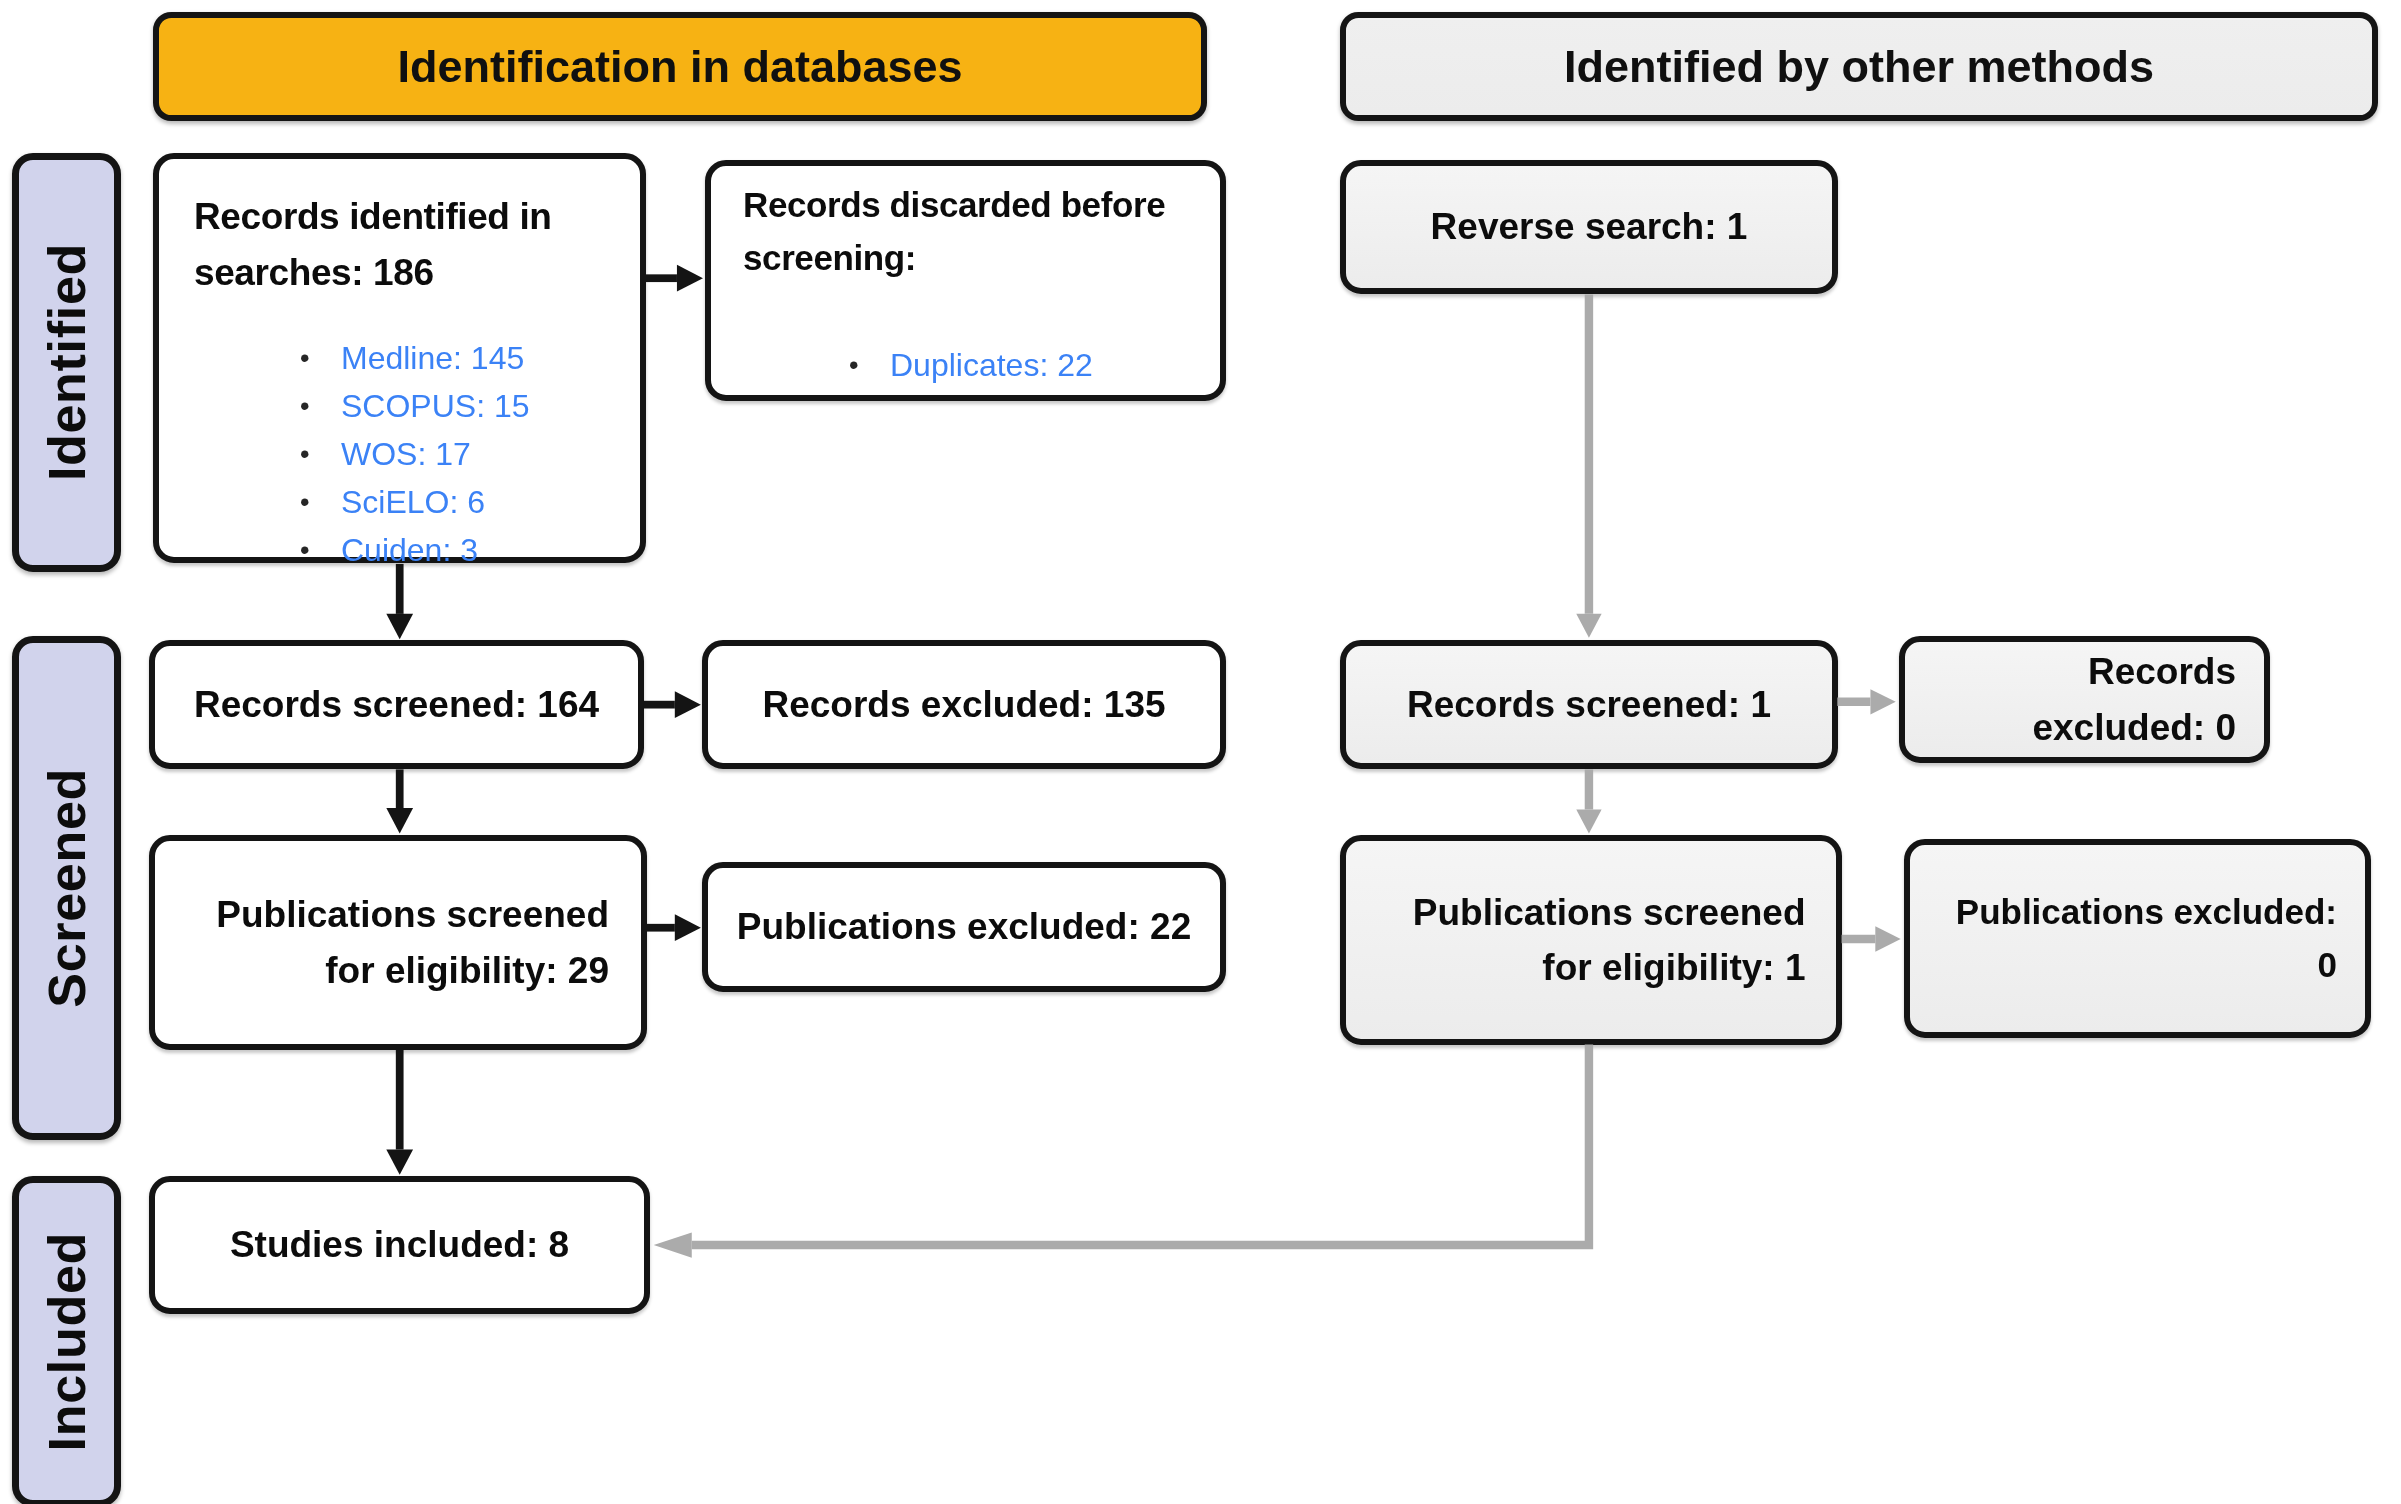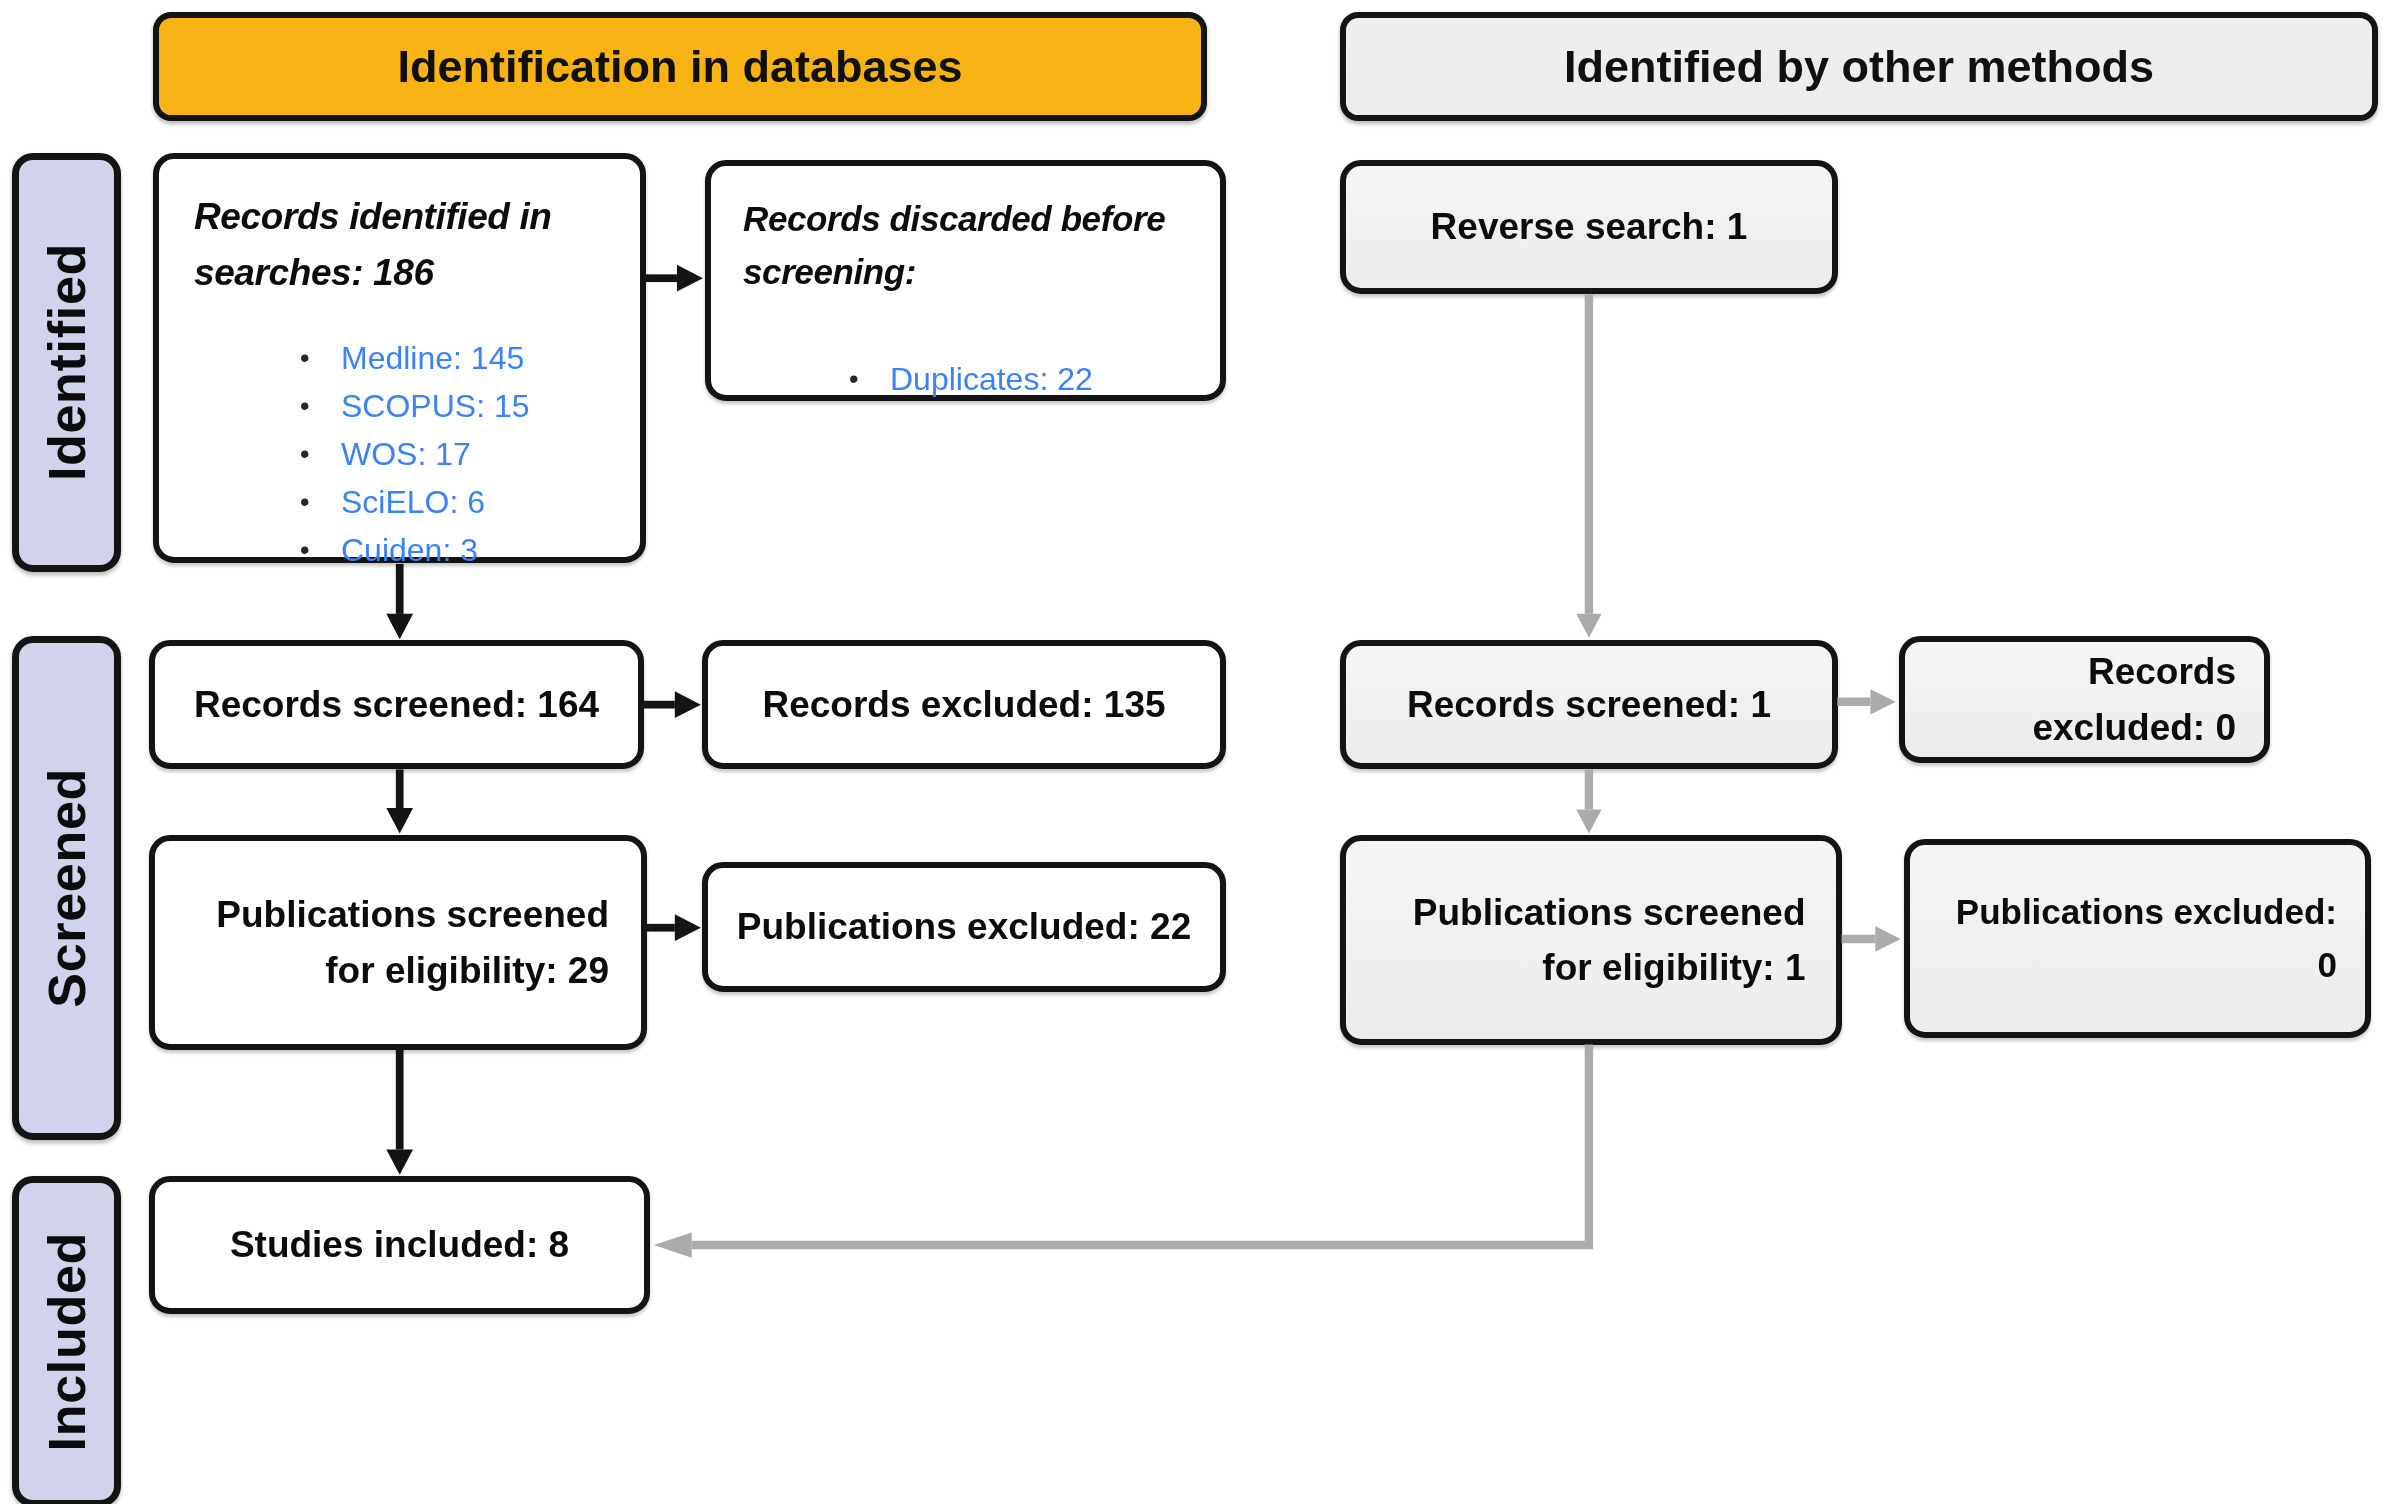--- a/index.html
+++ b/index.html
@@ -34,21 +34,21 @@
     font-size:52px;font-weight:bold;color:#0c0c0c;letter-spacing:0.7px;white-space:nowrap;
   }
 
   .box{
     position:absolute;background:#ffffff;border:6.3px solid var(--box-border);border-radius:21px;
     box-sizing:border-box;color:#0c0c0c;box-shadow:0 2.1px 3.5px rgba(0,0,0,.22);
   }
   .box.gray{background:linear-gradient(180deg,#f5f5f5 0%,#ececec 100%);}
   .box.center{display:flex;align-items:center;justify-content:center;text-align:right;}
   .box-label{font-size:37px;font-weight:bold;line-height:1.5;padding:0 28px;}
-  .box-title{font-size:37px;font-weight:bold;line-height:1.5;letter-spacing:-0.4px;font-style:italic;}
+  .box-title{font-size:37px;font-weight:bold;line-height:1.5;letter-spacing:-0.4px;}
   .pad-block{padding:30px 17px 0 35px;}
   ul.bullets{list-style:none;margin:34px 0 0 0;padding:0 0 0 106px;}
   ul.bullets li{
     position:relative;padding-left:41px;font-size:32px;font-weight:400;color:#3b82f6;
     line-height:1.5;letter-spacing:0;
   }
   ul.bullets li::before{content:"\2022";position:absolute;left:0;top:0;font-size:0.85em;line-height:1.8;color:#262626;}
   ul.bullets.single{margin-top:57px;}
 
   svg.arrows{position:absolute;left:0;top:0;pointer-events:none;}
@@ -86,21 +86,21 @@
         <li>Medline: 145</li>
         <li>SCOPUS: 15</li>
         <li>WOS: 17</li>
         <li>SciELO: 6</li>
         <li>Cuiden: 3</li>
       </ul>
     </div>
   </div>
 
   <div class="box" style="left:705px;top:160px;width:521px;height:241px;">
-    <div class="pad-block" style="padding-top:27px;padding-left:32px;">
+    <div class="pad-block" style="padding-top:13px;padding-left:32px;">
       <div class="box-title" style="font-size:35px;max-width:465px;">Records discarded before screening:</div>
       <ul class="bullets single">
         <li>Duplicates: 22</li>
       </ul>
     </div>
   </div>
 
   <div class="box center" style="left:149px;top:640px;width:495px;height:129px;">
     <div class="box-label">Records screened: 164</div>
   </div>

